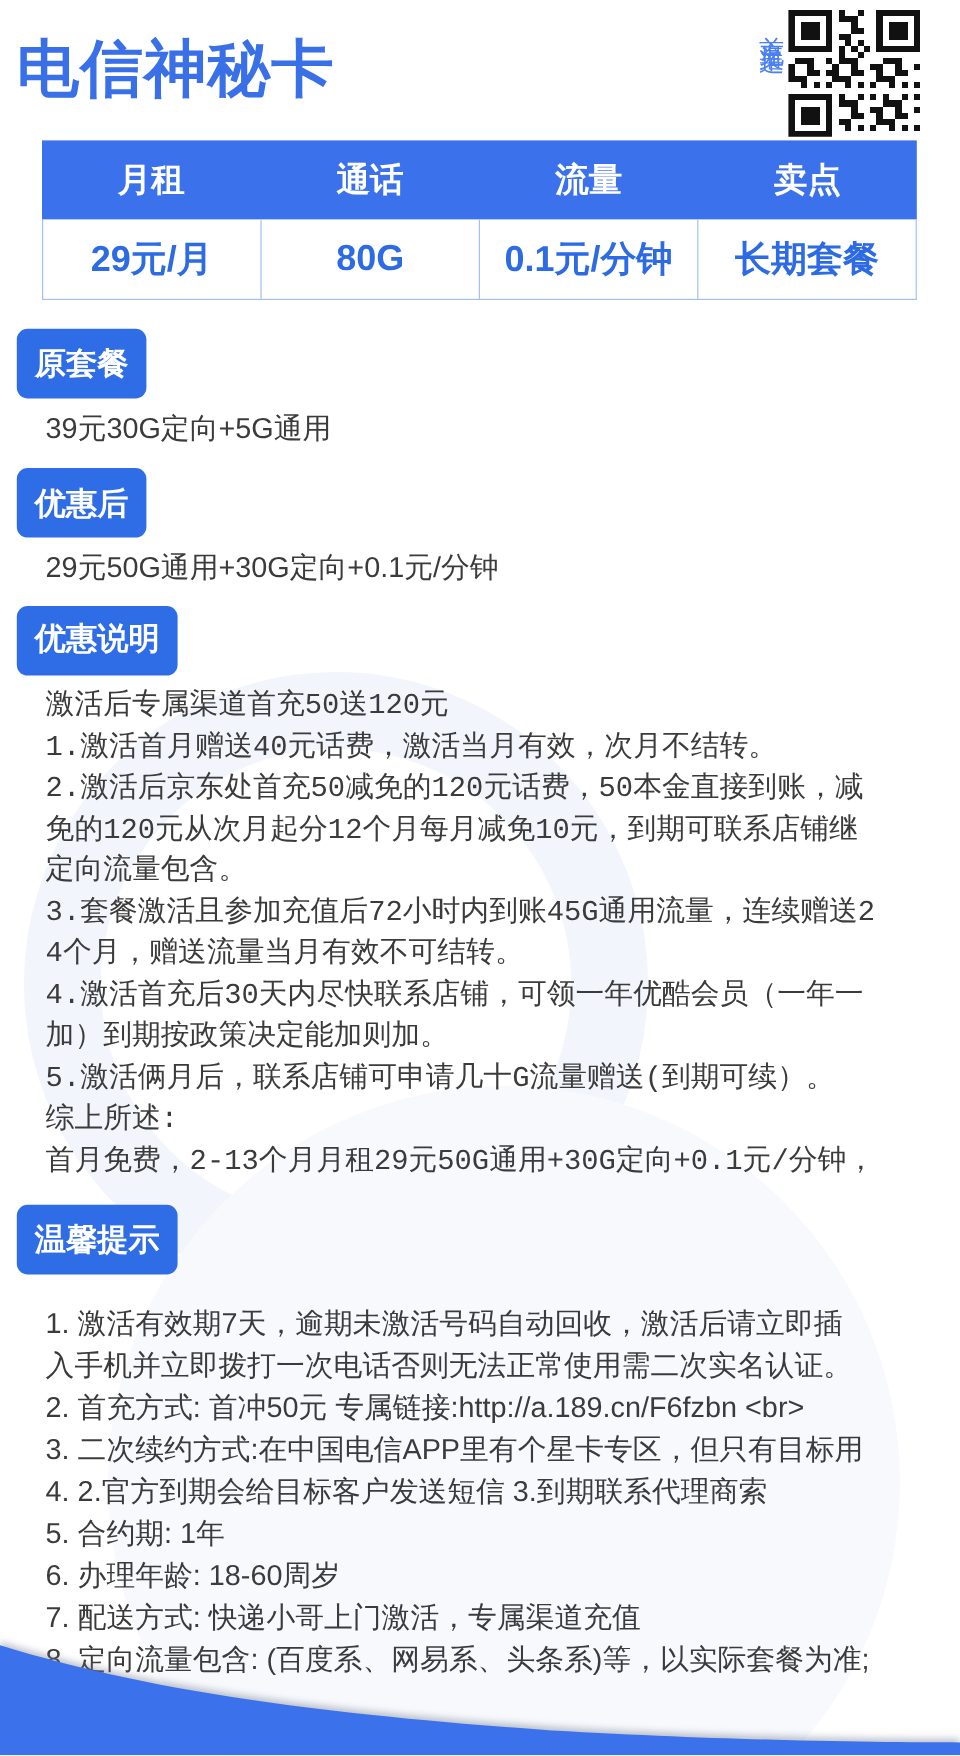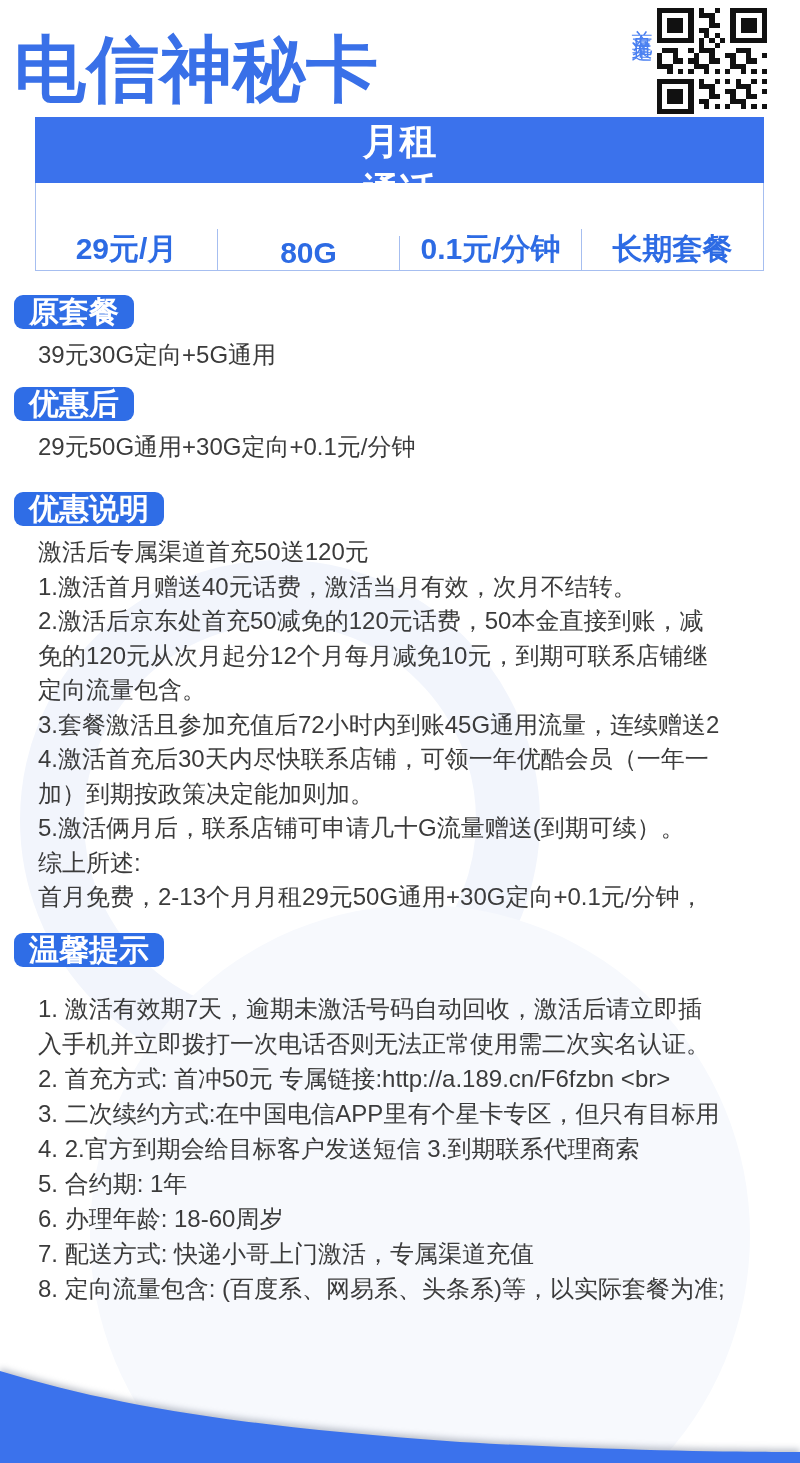--- a/index.html
+++ b/index.html
@@ -18,63 +18,63 @@
   }
   .wm-circle{
     position:absolute;left:90px;top:905px;z-index:0;
     width:660px;height:660px;border-radius:50%;
     background:#F7F9FD;
   }
   
   .title{
     position:absolute;left:14px;top:30px;z-index:1;
     margin:0;
-    font-size:72px;line-height:1.1;font-weight:900;
+    font-size:52px;line-height:1.1;font-weight:900;
     letter-spacing:1px;color:#3970E8;
   }
   .qr-wrap{position:absolute;left:0;top:0;width:800px;height:120px;z-index:1;}
   .qr-label{
     position:absolute;left:628px;top:13px;height:102px;
     writing-mode:vertical-rl;text-orientation:upright;
     font-size:21px;letter-spacing:4px;color:#4B80F1;font-weight:500;
   }
   .qr{position:absolute;left:657px;top:8px;width:110px;height:106px;background:#fff;}
   
   .plan-table{position:relative;z-index:1;margin:117px 0 0 35px;width:729px;}
   .thead{
     display:flex;height:66px;background:#3B72EC;
-    color:#ffffff;font-weight:700;font-size:37px;flex-direction:column;
+    color:#ffffff;font-weight:700;font-size:28px;
   }
   .th{flex:1;display:flex;align-items:center;justify-content:center;}
   .tbody{
-    display:flex;height:88px;background:#ffffff;
+    display:flex;height:67px;background:#ffffff;
     border:1px solid #A6BEF0;border-top:none;box-sizing:border-box;
-    color:#2D6BE4;font-weight:700;font-size:30px;align-items:flex-end;
+    color:#2D6BE4;font-weight:700;font-size:30px;
   }
   .td{
     flex:1;display:flex;align-items:center;justify-content:center;
     border-right:1px solid #A6BEF0;
   }
   .td:last-child{border-right:none;font-family:Liberation Mono, monospace;}
   
   .section{position:relative;z-index:1;}
   .badge{
     display:inline-block;margin-left:14px;
     background:#2F6DE6;color:#ffffff;
-    font-size:30px;font-weight:700;line-height:34px;height:34px;
-    padding:0 15px;border-radius:9px;
+    font-size:26px;font-weight:700;line-height:34px;height:34px;
+    padding:12px 15px;border-radius:9px;
   }
   .sec-lines{
     margin:9px 0 0 38px;width:760px;
     font-size:24px;line-height:34.5px;color:#3B3B3B;
   }
   .line{white-space:nowrap;}
   .sec0{margin-top:24px;}
   .sec1{margin-top:14px;}
-  .sec2{margin-top:28px;}
+  .sec2{margin-top:14px;font-family:Liberation Mono, monospace;}
   .sec3{margin-top:18px;}
   .sec3 .sec-lines{margin-top:24px;line-height:35px;}
   
   .wave{
     position:absolute;left:0;bottom:0;z-index:2;
     width:800px;height:95px;display:block;
     filter:drop-shadow(0 -3px 3px rgba(110,120,140,.45));
   }
 </style>
 </head>
@@ -141,20 +141,21 @@
 
   <div class="section sec2">
     <div class="badge">优惠说明</div>
     <div class="sec-lines">
       <div class="line">激活后专属渠道首充50送120元</div>
       <div class="line">1.激活首月赠送40元话费，激活当月有效，次月不结转。</div>
       <div class="line">2.激活后京东处首充50减免的120元话费，50本金直接到账，减</div>
       <div class="line">免的120元从次月起分12个月每月减免10元，到期可联系店铺继</div>
       <div class="line">定向流量包含。</div>
       <div class="line">3.套餐激活且参加充值后72小时内到账45G通用流量，连续赠送2</div>
+      <div class="line">4个月，赠送流量当月有效不可结转。</div>
       <div class="line">4.激活首充后30天内尽快联系店铺，可领一年优酷会员（一年一</div>
       <div class="line">加）到期按政策决定能加则加。</div>
       <div class="line">5.激活俩月后，联系店铺可申请几十G流量赠送(到期可续）。</div>
       <div class="line">综上所述:</div>
       <div class="line">首月免费，2-13个月月租29元50G通用+30G定向+0.1元/分钟，</div>
     </div>
   </div>
 
   <div class="section sec3">
     <div class="badge">温馨提示</div>

